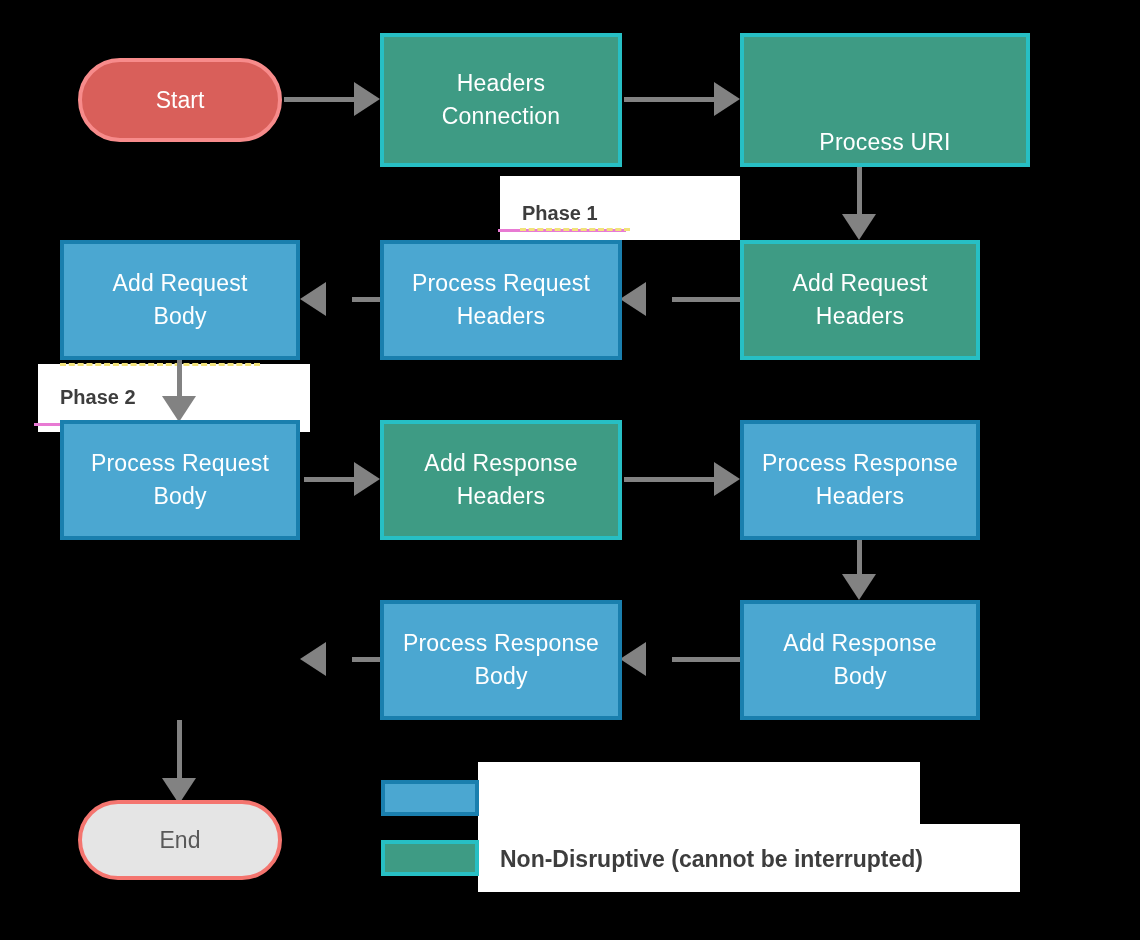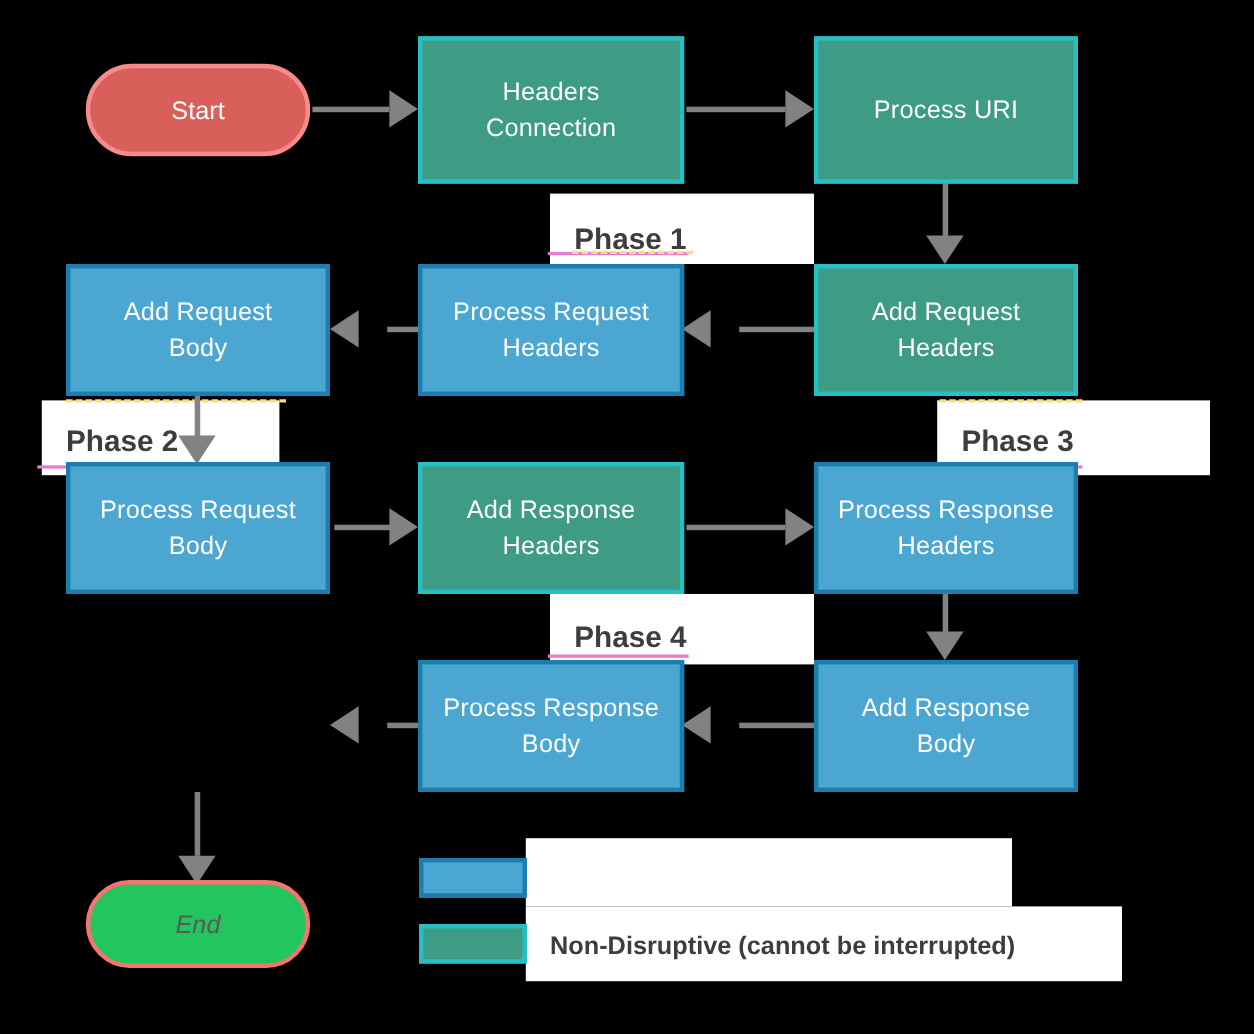--- a/index.html
+++ b/index.html
@@ -53,37 +53,36 @@
     border-radius: 999px;
     font-size: 23px;
     z-index: 5;
   }
   .pill.start {
     background: #d95f5a;
     border: 4px solid #f78b8b;
     color: #ffffff;
   }
   .pill.end {
-    background: #22c55e;
+    background: #e5e5e5;
     border: 4px solid #f4756f;
     color: #595959;
-    font-style: italic;
   }
 
   
   .phase {
     position: absolute;
     box-sizing: border-box;
     background: #ffffff;
     z-index: 2;
   }
   .phase .phase-text {
     position: absolute;
     left: 22px;
-    font-size: 27px;
+    font-size: 20px;
     font-weight: bold;
     color: #3d3d3d;
     white-space: nowrap;
   }
   .phase .underline {
     position: absolute;
     height: 3px;
     background: #e87ad3;
   }
   .phase .underline.dashed {
@@ -170,36 +169,27 @@
 <body>
 
 <div id="canvas">
 
   <div class="phase" style="left:500px; top:176px; width:240px; height:64px;">
     <div class="phase-text" style="top:26px;">Phase 1</div>
     <div class="underline" style="left:-2px; bottom:8px; width:128px;"></div>
     <div class="underline dashed" style="left:20px; bottom:6px; width:110px;"></div>
   </div>
 
-  <div class="phase" style="left:38px; top:364px; width:216px; height:68px;">
+  <div class="phase" style="left:38px; top:364px; width:272px; height:68px;">
     <div class="overline" style="left:22px; top:-1px; width:200px;"></div>
     <div class="phase-text" style="top:22px;">Phase 2</div>
     <div class="underline" style="left:-4px; bottom:6px; width:242px;"></div>
   </div>
 
-  <div class="phase" style="left:852px; top:364px; width:248px; height:68px;">
-    <div class="overline" style="left:2px; top:-1px; width:130px;"></div>
-    <div class="phase-text" style="top:22px;">Phase 3</div>
-    <div class="underline" style="left:-2px; bottom:6px; width:134px;"></div>
-  </div>
-
-  <div class="phase" style="left:500px; top:540px; width:240px; height:64px;">
-    <div class="phase-text" style="top:24px;">Phase 4</div>
-    <div class="underline" style="left:-2px; bottom:6px; width:128px;"></div>
-  </div>
+
 
 
   <div class="conn" style="left:284px; top:97px; width:96px; height:5px;">
     <div class="line-h" style="width:70px;"></div>
   </div>
   <div class="arrowhead right" style="left:354px; top:82px;"></div>
 
   <div class="conn" style="left:624px; top:97px; width:116px; height:5px;">
     <div class="line-h" style="width:90px;"></div>
   </div>
@@ -259,21 +249,21 @@
     <span>Start</span>
   </div>
 
   <div class="node nondisruptive" style="left:380px; top:33px; width:242px; height:134px;">
     <span>
       <span>Headers</span><br>
       <span>Connection</span>
     </span>
   </div>
 
-  <div class="node nondisruptive" style="left:740px; top:33px; width:240px; height:134px;">
+  <div class="node nondisruptive" style="left:740px; top:33px; width:290px; height:134px;align-items:flex-end;">
     <span>Process URI</span>
   </div>
 
   <div class="node nondisruptive" style="left:740px; top:240px; width:240px; height:120px;">
     <span>
       <span>Add Request</span><br>
       <span>Headers</span>
     </span>
   </div>
 

